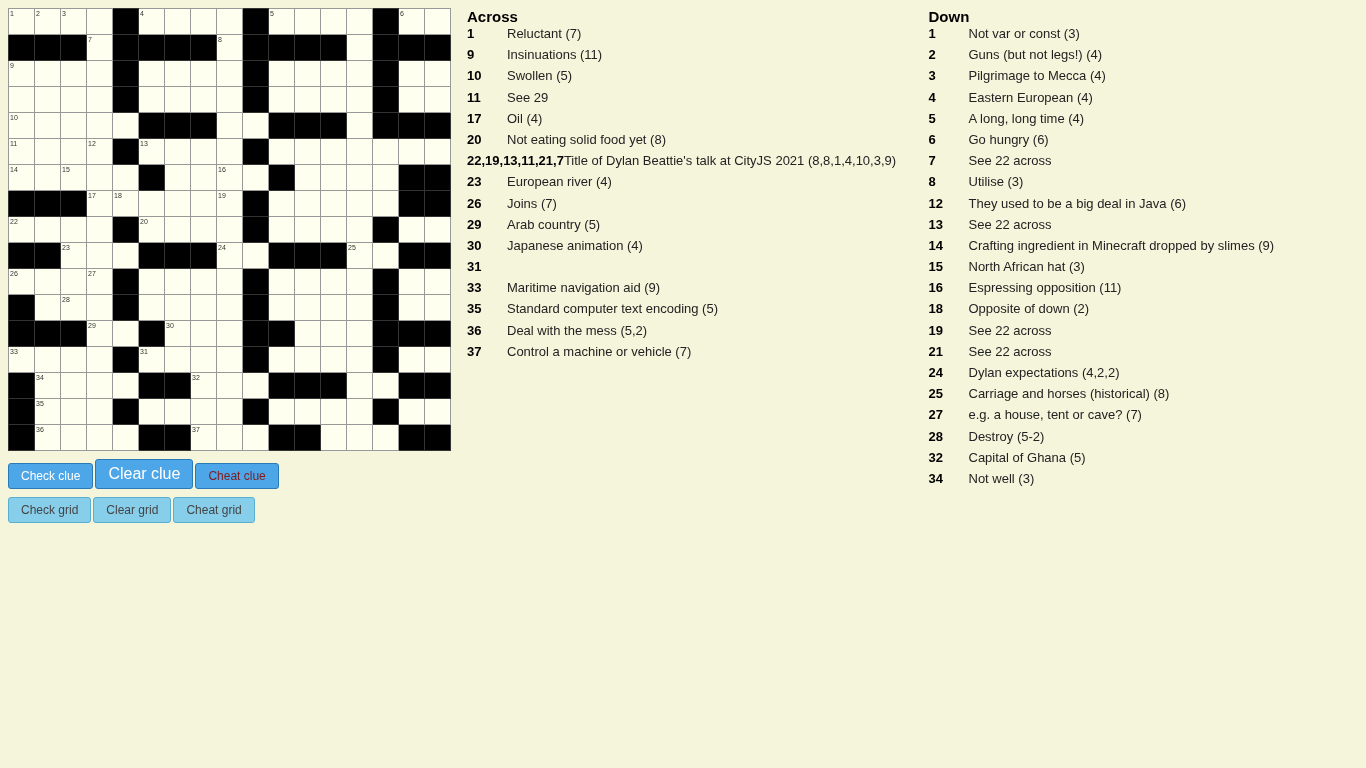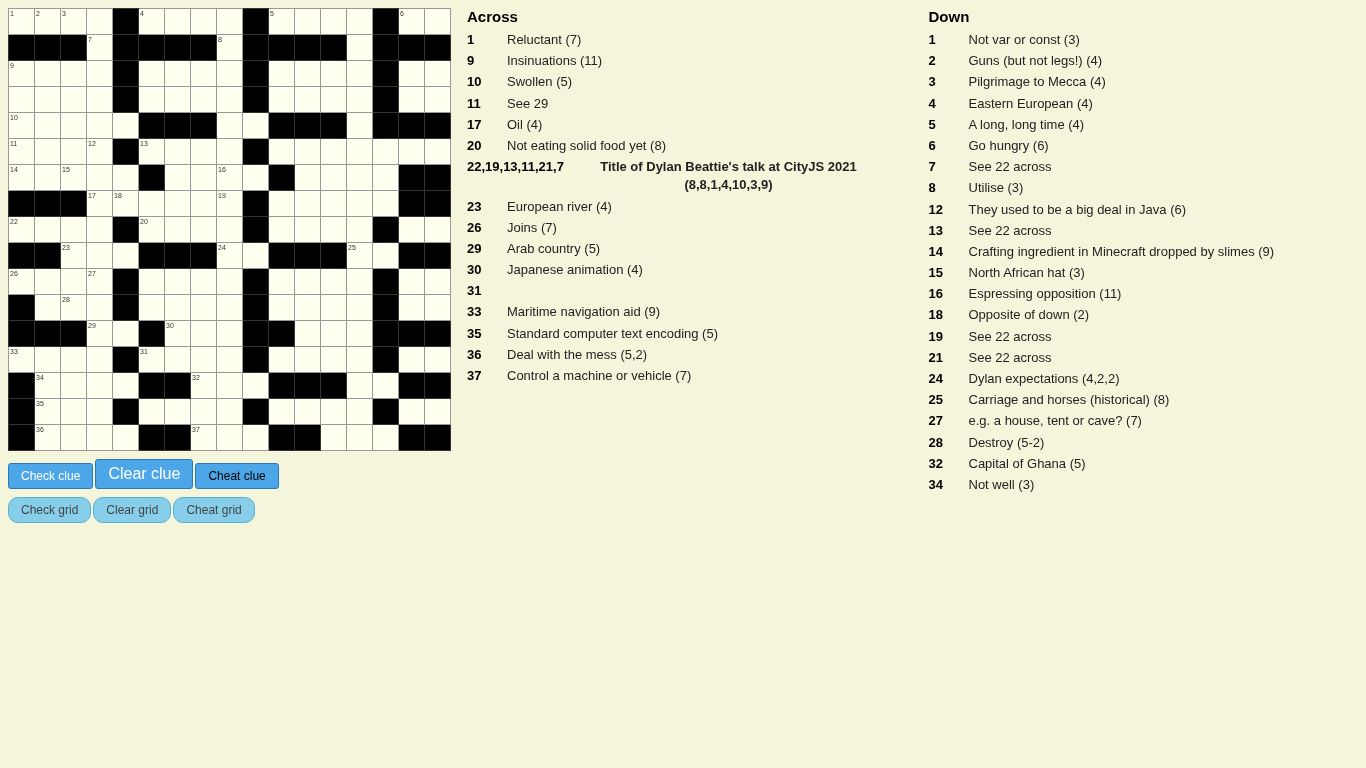--- a/index.html
+++ b/index.html
@@ -62,48 +62,47 @@
       background-color: #4da6e8;
       color: white;
       border: 1px solid #2a7ab8;
       padding: 5px 12px;
       cursor: pointer;
       font-size: 16px;
       border-radius: 3px;
     }
     .btn-cheat {
       background-color: #4da6e8;
-      color: #000000;
+      color: #7f1d1d;
       border: 1px solid #2a7ab8;
       padding: 5px 12px;
       cursor: pointer;
       font-size: 12px;
       border-radius: 3px;
     }
     .btn-check-grid {
       background-color: #87ceeb;
       color: #444;
       border: 1px solid #5ab0d0;
       padding: 5px 12px;
       cursor: pointer;
       font-size: 12px;
-      border-radius: 10px;
+      border-radius: 3px;
     }
     .clues-container {
       display: flex;
       gap: 32px;
       flex: 1;
     }
     .clue-section {
       flex: 1;
     }
     .clue-section h2 {
       font-size: 15px;
       font-weight: bold;
-      margin-bottom: 6px;
       color: #000;
     }
     .clue-item {
       display: flex;
       margin-bottom: 3px;
       line-height: 1.4;
     }
     .clue-num {
       font-weight: bold;
       min-width: 40px;
@@ -561,21 +560,21 @@
           <div class="clue-item">
             <span class="clue-num">17</span>
             <span class="clue-text">Oil (4)</span>
           </div>
           <div class="clue-item">
             <span class="clue-num" style="font-weight: bold;">20</span>
             <span class="clue-text" style="font-weight: normal;">Not eating solid food yet (8)</span>
           </div>
           <div class="clue-item">
             <span class="clue-num-special" style="font-weight: bold;">22,19,13,11,21,7</span>
-            <span class="clue-text" style="font-weight: bold; text-align: center;">Title of Dylan Beattie's talk at CityJS 2021 (8,8,1,4,10,3,9)</span>
+            <span class="clue-text" style="font-weight: normal;">Title of Dylan Beattie's talk at CityJS 2021 (8,8,1,4,10,3,9)</span>
           </div>
           <div class="clue-item">
             <span class="clue-num">23</span>
             <span class="clue-text">European river (4)</span>
           </div>
           <div class="clue-item">
             <span class="clue-num">26</span>
             <span class="clue-text">Joins (7)</span>
           </div>
           <div class="clue-item">

